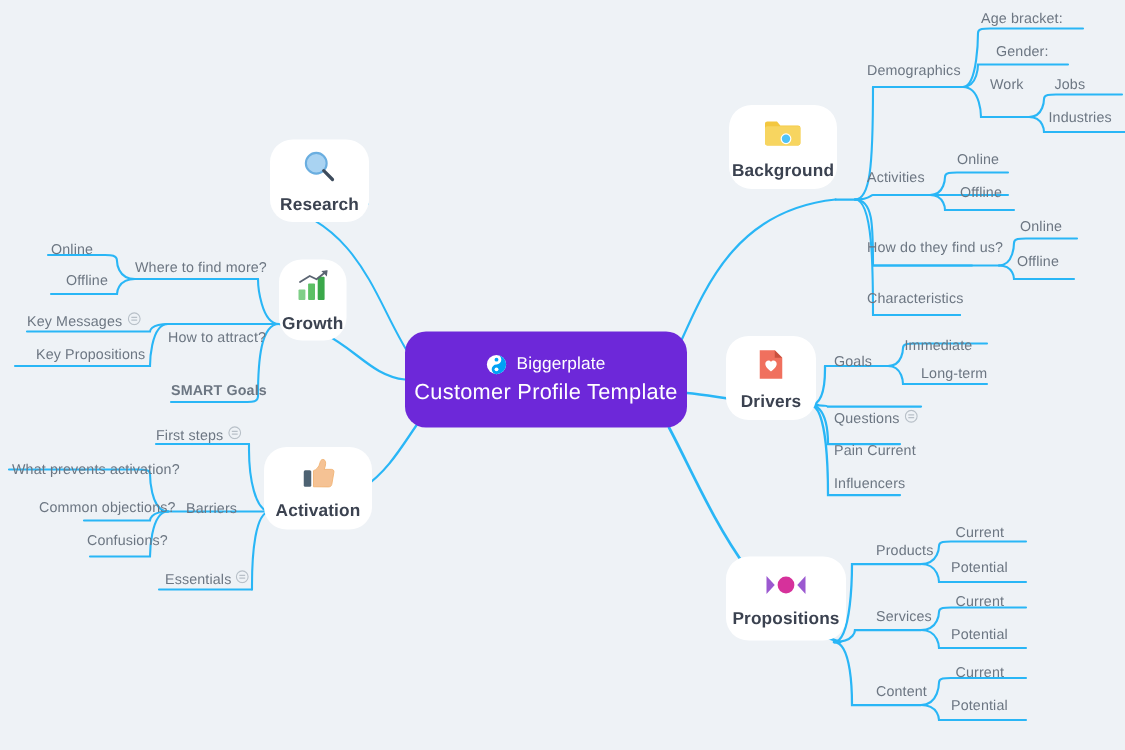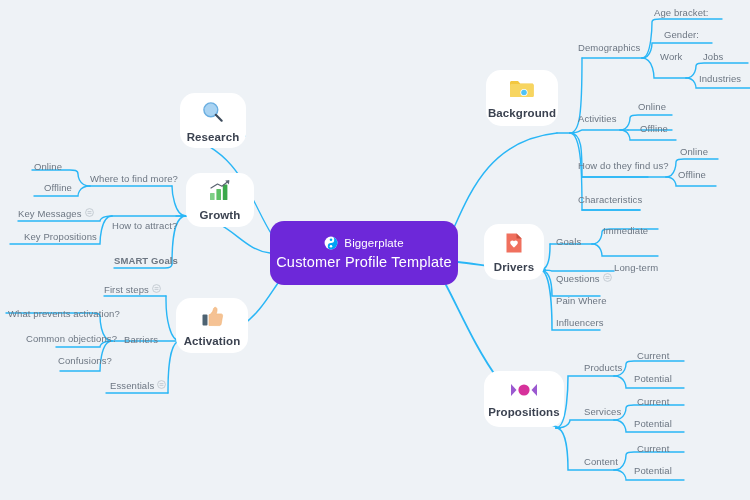--- a/index.html
+++ b/index.html
@@ -225,21 +225,21 @@
   <div class="topic" style="left:180px; top:93px; width:66px; height:55px;">
     <span class="topic-icon">
       <svg width="26" height="26" viewBox="0 0 24 24">
         <circle cx="10" cy="10" r="6.4" fill="#a9d3f2" stroke="#6aaee0" stroke-width="1.3"></circle>
         <line x1="14.6" y1="14.6" x2="20" y2="20" stroke="#3d4b5c" stroke-width="2" stroke-linecap="round"></line>
       </svg>
     </span>
     <span class="topic-label">Research</span>
   </div>
 
-  <div class="topic" style="left:186px; top:173px; width:68px; height:54px;">
+  <div class="topic" style="left:186px; top:173px; width:45px; height:54px;">
     <span class="topic-icon">
       <svg width="26" height="24" viewBox="0 0 26 24">
         <rect x="3" y="14" width="4.6" height="7" rx="0.6" fill="#7fcf87"></rect>
         <rect x="9.4" y="10" width="4.6" height="11" rx="0.6" fill="#5cc065"></rect>
         <rect x="15.8" y="5.5" width="4.6" height="15.5" rx="0.6" fill="#3aa84a"></rect>
         <path d="M4 9 L10.5 5 L15 7.2 L21.5 2" fill="none" stroke="#5b6472" stroke-width="1.2" stroke-linecap="round" stroke-linejoin="round"></path>
         <path d="M18.2 1.6 L22.4 1.2 L21.9 5.4 Z" fill="#5b6472"></path>
       </svg>
     </span>
     <span class="topic-label">Growth</span>
@@ -390,35 +390,35 @@
   <div class="leaf" style="left:578px; top:194px;">
     <span>Characteristics</span>
   </div>
 
   <div class="leaf" style="left:556px; top:236px;">
     <span>Goals</span>
   </div>
   <div class="leaf" style="left:603px; top:225px;">
     <span>Immediate</span>
   </div>
-  <div class="leaf" style="left:602px; top:262px;padding-left:12px;">
+  <div class="leaf" style="left:602px; top:244px;padding-left:12px;">
     <span>Long-term</span>
   </div>
   <div class="leaf" style="left:556px; top:273px;">
     <span>Questions</span>
     <span class="note-icon">
       <svg width="9" height="9" viewBox="0 0 12 12">
         <circle cx="6" cy="6" r="5.2" fill="none" stroke="#b8c0c8" stroke-width="1"></circle>
         <line x1="3.4" y1="4.8" x2="8.6" y2="4.8" stroke="#b8c0c8" stroke-width="1"></line>
         <line x1="3.4" y1="7.2" x2="8.6" y2="7.2" stroke="#b8c0c8" stroke-width="1"></line>
       </svg>
     </span>
   </div>
   <div class="leaf" style="left:556px; top:295px;">
-    <span>Pain Where</span>
+    <span>Pain Current</span>
   </div>
   <div class="leaf" style="left:556px; top:317px;">
     <span>Influencers</span>
   </div>
 
   <div class="leaf" style="left:584px; top:362px;">
     <span>Products</span>
   </div>
   <div class="leaf" style="left:637px; top:350px;">
     <span>Current</span>

